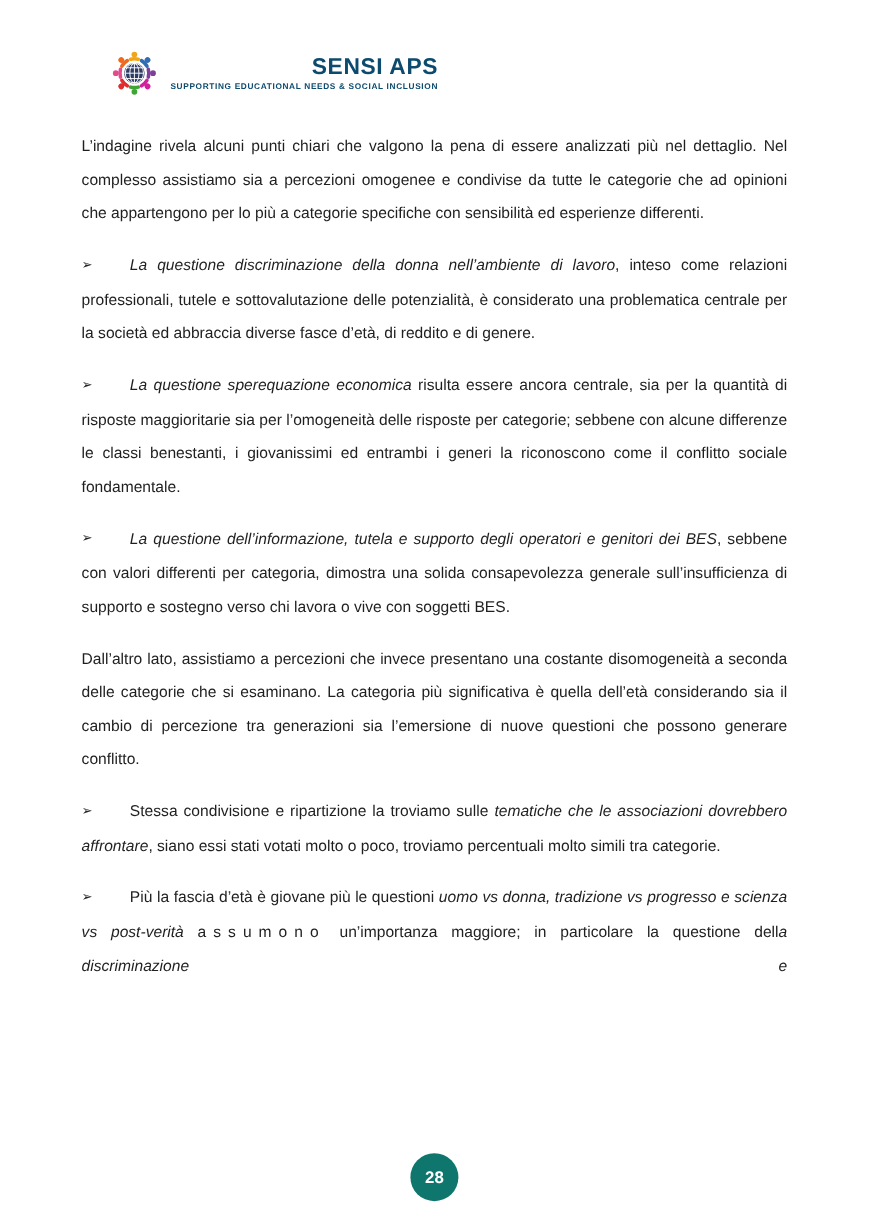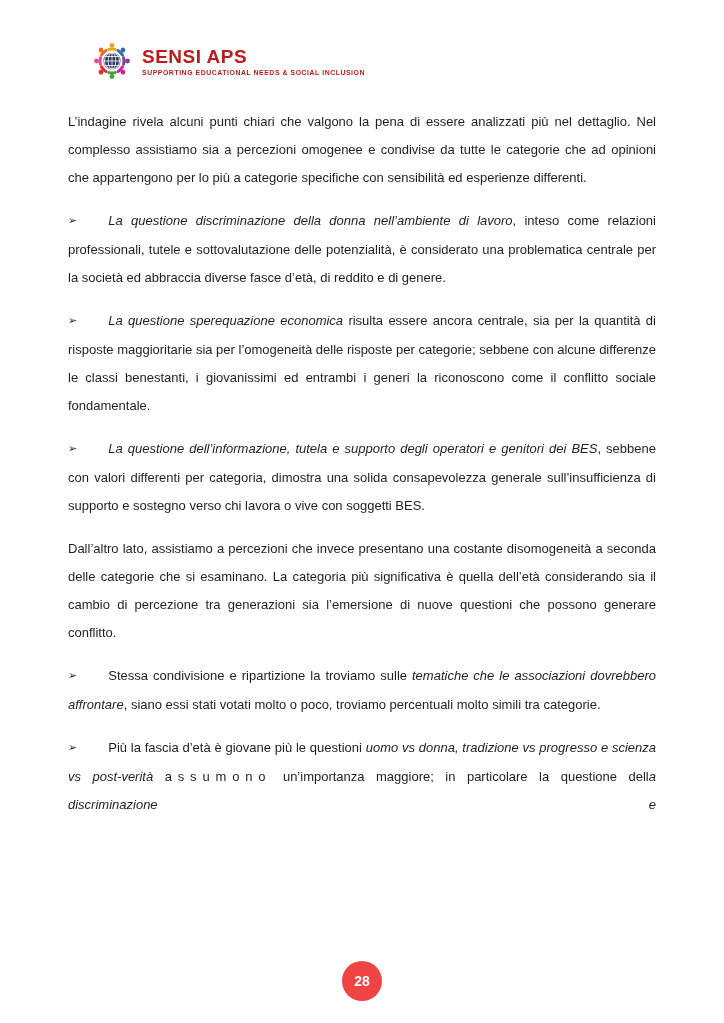--- a/index.html
+++ b/index.html
@@ -133,21 +133,21 @@
       <g>
         <circle class="logo-globe" cx="24" cy="24" r="8.6" fill="#2e3c63"></circle>
         <ellipse cx="24" cy="24" rx="3.8" ry="8.2" fill="none" stroke="#ffffff" stroke-width="0.8"></ellipse>
         <ellipse cx="24" cy="24" rx="7.6" ry="8.2" fill="none" stroke="#ffffff" stroke-width="0.8"></ellipse>
         <line x1="15.6" y1="24" x2="32.4" y2="24" stroke="#ffffff" stroke-width="0.8"></line>
         <line x1="17" y1="19.5" x2="31" y2="19.5" stroke="#ffffff" stroke-width="0.8"></line>
         <line x1="17" y1="28.5" x2="31" y2="28.5" stroke="#ffffff" stroke-width="0.8"></line>
         <line x1="24" y1="15.4" x2="24" y2="32.6" stroke="#ffffff" stroke-width="0.8"></line>
       </g>
     </svg>
-    <div class="logo-text" style="color: #b91c1c;">
+    <div class="logo-text" style="color: #0c4a6e; align-items: flex-end;">
       <div class="logo-title">SENSI APS</div>
       <div class="logo-tagline">SUPPORTING EDUCATIONAL NEEDS &amp; SOCIAL INCLUSION</div>
     </div>
   </header>
 
   <main class="content">
 
 
     <p class="para">L’indagine rivela alcuni punti chiari che valgono la pena di essere analizzati più nel dettaglio. Nel complesso assistiamo sia a percezioni omogenee e condivise da tutte le categorie che ad opinioni che appartengono per lo più a categorie specifiche con sensibilità ed esperienze differenti.</p>
 
@@ -171,18 +171,18 @@
       <span class="arrow">➢</span><span class="tab"></span><span>Stessa condivisione e ripartizione la troviamo sulle </span><span class="it">tematiche che le associazioni dovrebbero affrontare</span><span>, siano essi stati votati molto o poco, troviamo percentuali molto simili tra categorie.</span>
     </p>
 
     <p class="para justify-last">
       <span class="arrow">➢</span><span class="tab"></span><span>Più la fascia d’età è giovane più le questioni </span><span class="it">uomo vs donna, tradizione vs progresso e scienza vs post-verità </span><span class="spaced">assumono</span><span> un’importanza maggiore; in particolare la questione dell</span><span class="it">a discriminazione e</span>
     </p>
 
   </main>
 
   <footer>
-    <div class="page-badge" style="background: #ef4444;">
+    <div class="page-badge" style="background: #0f766e;">
       <span>28</span>
     </div>
   </footer>
 
 </div>
 
 </body></html>

